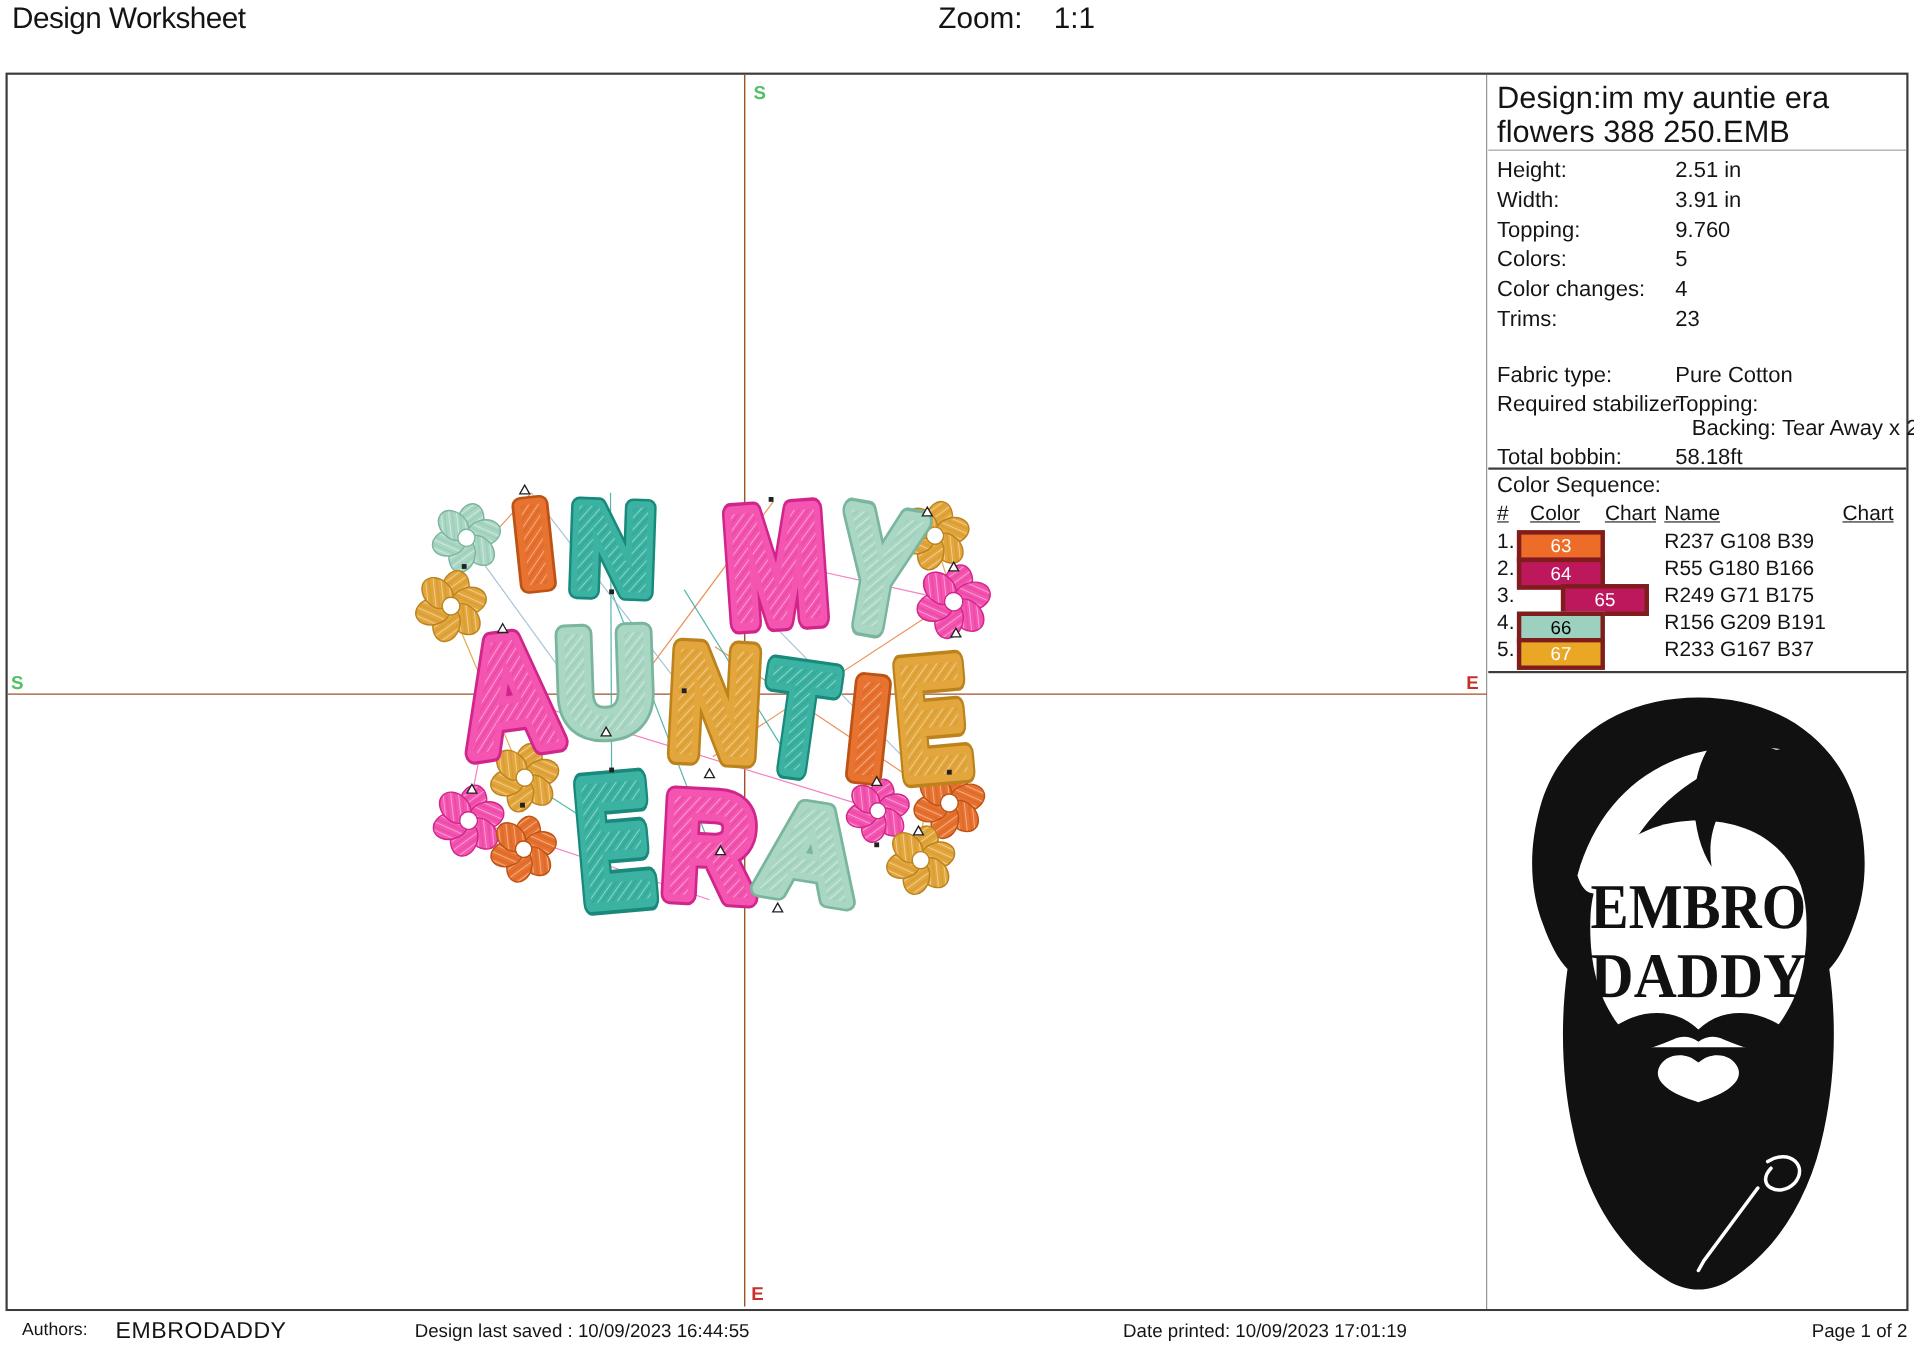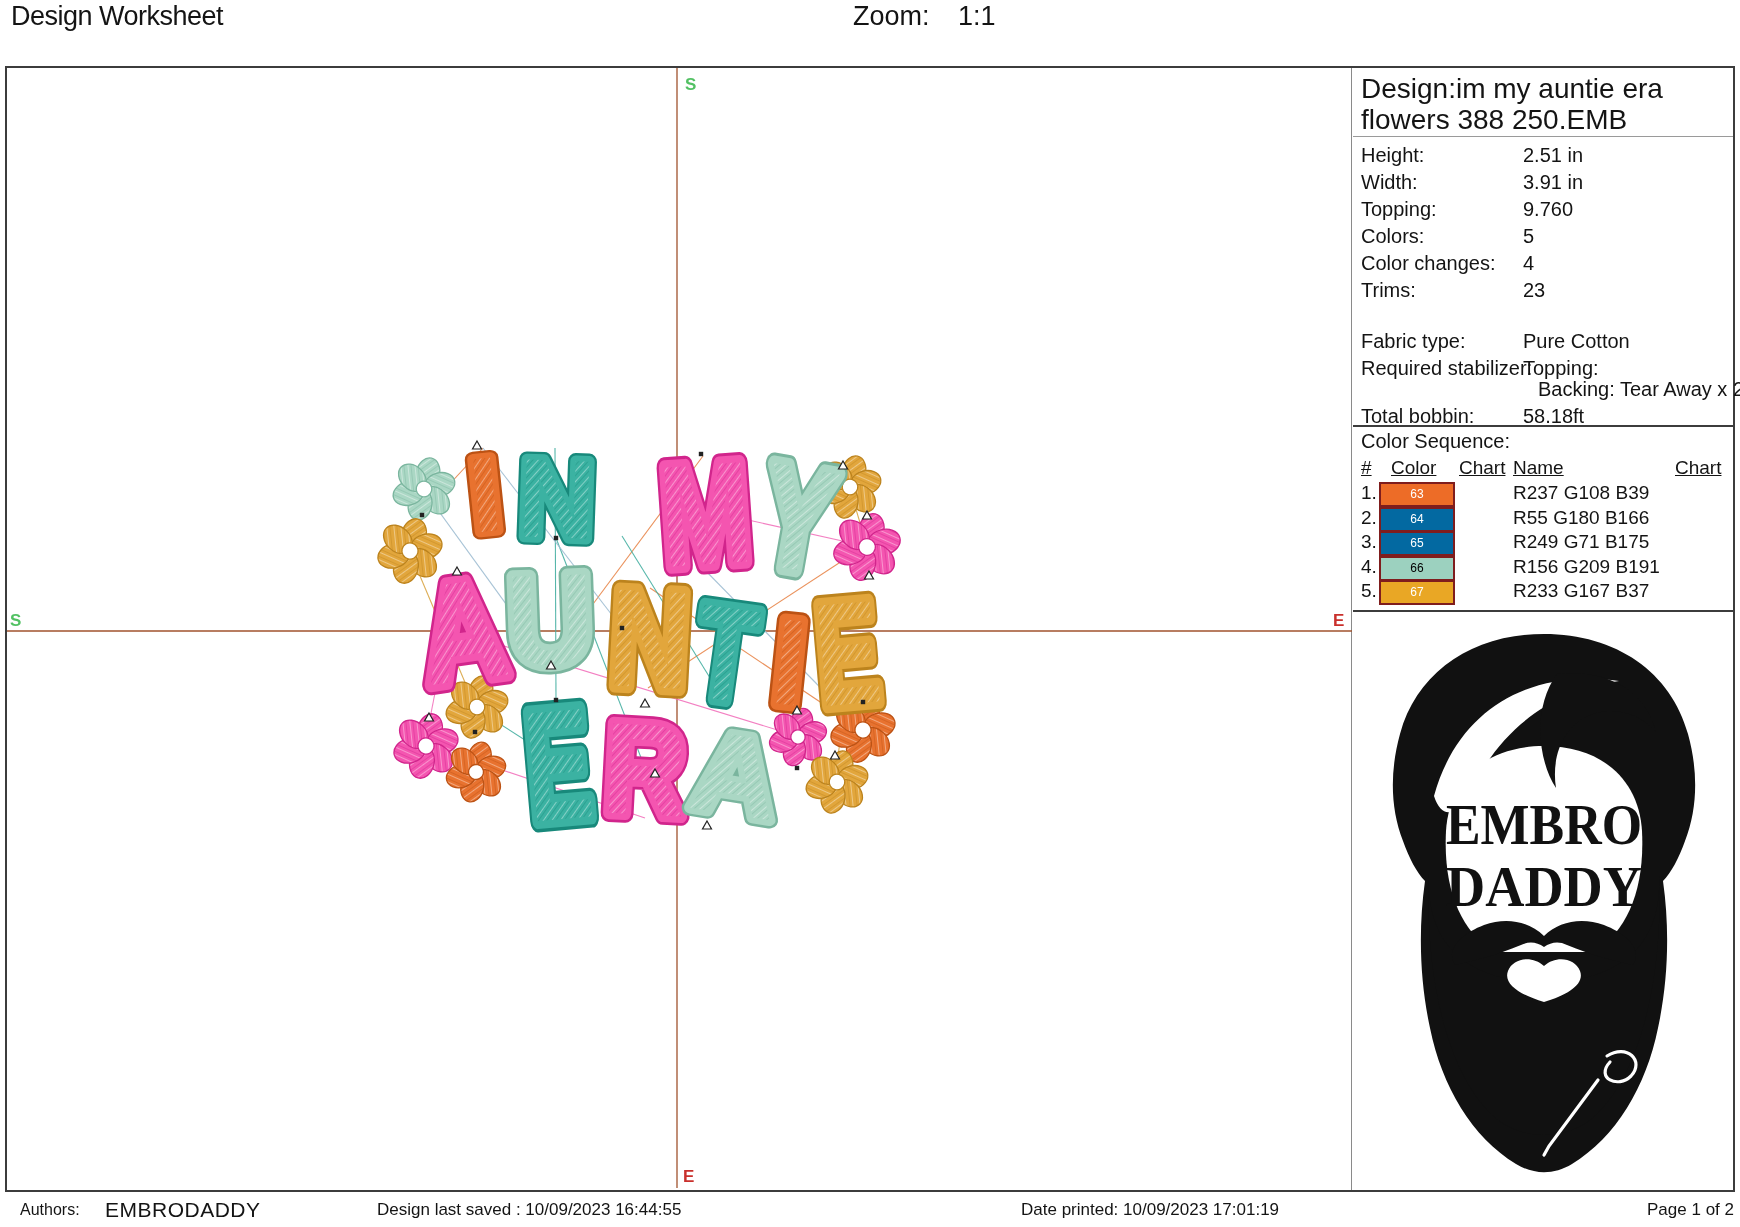--- a/index.html
+++ b/index.html
@@ -25,22 +25,22 @@
                font-size:28px;line-height:31px;border-bottom:1px solid #9a9a9a;box-sizing:border-box;}
   .prow{position:absolute;left:0;right:0;height:24px;white-space:nowrap;}
   .prow .lbl{position:absolute;left:8px;}
   .prow .val{position:absolute;left:170px;}
   .cs-block{position:absolute;top:357px;left:0;right:0;height:187px;
             border-top:2px solid #3c3c3c;border-bottom:2px solid #3c3c3c;box-sizing:border-box;}
   .cs-title{position:absolute;top:3px;left:8px;font-size:20px;}
   .cs-headers span{position:absolute;top:30px;font-size:19px;text-decoration:underline;}
   .cs-row{position:absolute;left:0;right:0;height:23px;}
   .cs-row .num{position:absolute;left:8px;font-size:19px;}
-  .cs-row .swatch{position:absolute;left:26px;top:0;width:72px;height:21px;border:2px solid #7f1d1d;
-                  text-align:center;font-size:12px;line-height:21px;}
+  .cs-row .swatch{position:absolute;left:26px;top:0;width:72px;height:21px;border:4px solid #7f1d1d;
+                  text-align:center;font-size:17px;line-height:21px;}
   .cs-row .cname{position:absolute;left:160px;font-size:19px;}
   .logo-wrap{position:absolute;top:560px;left:26px;width:330px;height:556px;}
   
   .footer{position:absolute;left:0;top:1192px;width:100%;height:35px;background:#fff;}
   .ft-authors-label{position:absolute;left:20px;top:9px;font-size:16px;}
   .ft-authors-value{position:absolute;left:105px;top:6px;font-size:21px;letter-spacing:0.5px;}
   .ft-saved{position:absolute;left:377px;top:8px;font-size:17px;}
   .ft-printed{position:absolute;left:1021px;top:8px;font-size:17px;}
   .ft-page{position:absolute;right:6px;top:8px;font-size:17px;}
 </style>
@@ -312,26 +312,26 @@
           <span style="left: 322px;">Chart</span>
         </div>
       <div id="cs-rows">
           <div class="cs-row" style="top: 55px;">
             <span class="num">1.</span>
                  <span class="swatch" style="background: rgb(237, 108, 39); color: rgb(255, 255, 255);">63</span>
                  <span class="cname">R237 G108 B39</span>
           </div>
           <div class="cs-row" style="top: 79.6px;">
             <span class="num">2.</span>
-                 <span class="swatch" style="background: #0369a1; color: rgb(255, 255, 255);">64</span>
+                 <span class="swatch" style="background: #be185d; color: rgb(255, 255, 255);">64</span>
                  <span class="cname">R55 G180 B166</span>
           </div>
           <div class="cs-row" style="top: 104.2px;">
             <span class="num">3.</span>
-                 <span class="swatch" style="background: #0369a1; color: rgb(255, 255, 255);">65</span>
+                 <span class="swatch" style="background: #be185d; color: rgb(255, 255, 255); margin-left: 40px;">65</span>
                  <span class="cname">R249 G71 B175</span>
           </div>
           <div class="cs-row" style="top: 128.8px;">
             <span class="num">4.</span>
                  <span class="swatch" style="background: rgb(156, 209, 191); color: rgb(0, 0, 0);">66</span>
                  <span class="cname">R156 G209 B191</span>
           </div>
           <div class="cs-row" style="top: 153.4px;">
             <span class="num">5.</span>
                  <span class="swatch" style="background: rgb(233, 167, 37); color: rgb(255, 255, 255);">67</span>

